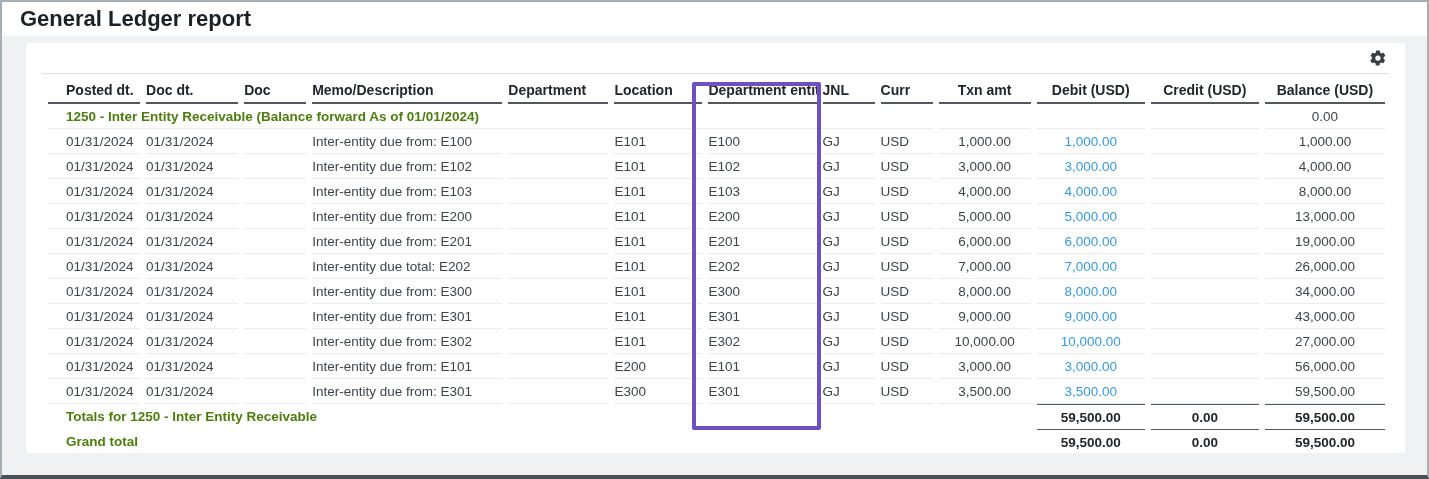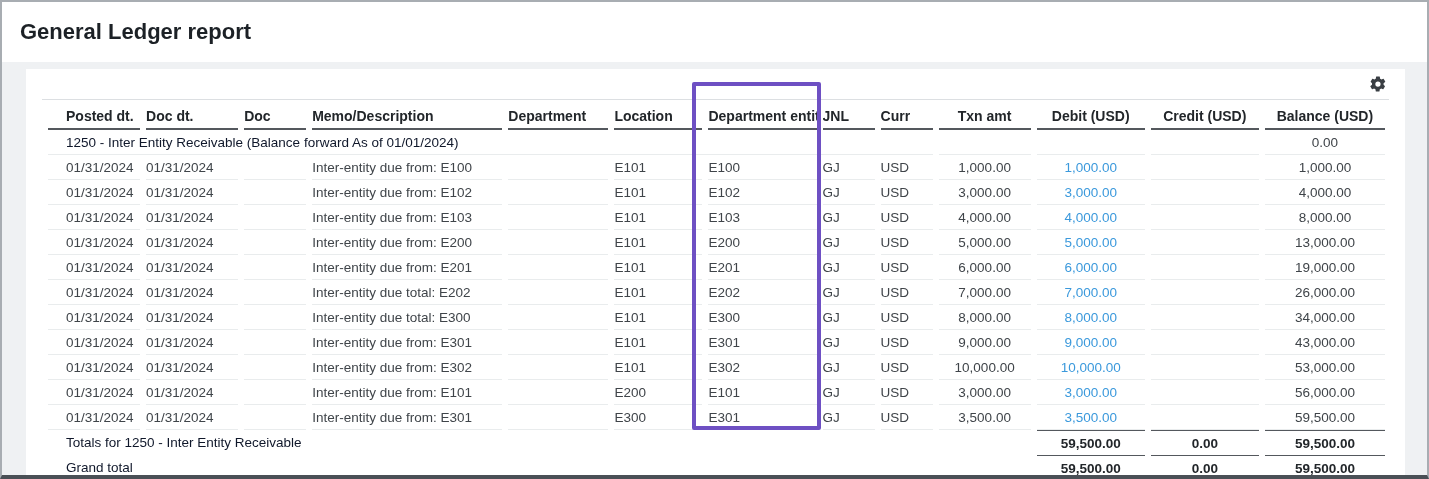--- a/index.html
+++ b/index.html
@@ -9,21 +9,21 @@
     border: 2px solid #a8adb2;
     border-bottom: 4px solid #4a5056;
     background: #eff1f3;
     font-family: "Liberation Sans", sans-serif;
     overflow: hidden;
     position: relative;
   }
 
   
   .topbar {
-    height: 60px; background: #ffffff;
+    height: 34px; background: #ffffff;
     display: flex; align-items: center; justify-content: space-between;
     padding: 0 10px 0 18px;
   }
   .page-title {
     font-size: 22px; font-weight: bold; color: #1c2126; white-space: nowrap;
   }
   .btn-row { display: flex; align-items: center; gap: 10px; }
   .btn {
     height: 30px; padding: 0 16px;
     border: 1.5px solid #00812b; border-radius: 16px;
@@ -66,21 +66,21 @@
   }
   td {
     padding: 4px 0; height: 16px;
     border-bottom: 1px solid #e9eced;
     white-space: nowrap; overflow: hidden;
   }
   .al { text-align: left; }
   .ac { text-align: left; }
   .ar { text-align: center; }
   .first { padding-left: 18px; }
-  .bold { font-weight: normal; color: #0f172a; }
+  .bold { font-weight: bold; color: #4d7c0f; }
   .link { color: #3b99dc; cursor: pointer; }
 
   tbody.totals td { border-bottom: none; }
   .t-num { font-weight: bold; color: #22262a; border-top: 1px solid #54585d; }
   .g-num { font-weight: bold; color: #22262a; border-top: 1px solid #54585d;
            border-bottom: 4px double #54585d; }
 
   
   .highlight-box {
     position: fixed;
@@ -235,21 +235,21 @@
     <td class="al">USD</td>
     <td class="ar">7,000.00</td>
     <td class="ar link">7,000.00</td>
     <td class="ar"></td>
     <td class="ar">26,000.00</td>
   </tr>
           <tr>
     <td class="al first">01/31/2024</td>
     <td class="al">01/31/2024</td>
     <td class="ac"></td>
-    <td class="al">Inter-entity due total: E300</td>
+    <td class="al">Inter-entity due from: E300</td>
     <td class="al"></td>
     <td class="al">E101</td>
     <td class="al">E300</td>
     <td class="al">GJ</td>
     <td class="al">USD</td>
     <td class="ar">8,000.00</td>
     <td class="ar link">8,000.00</td>
     <td class="ar"></td>
     <td class="ar">34,000.00</td>
   </tr>
@@ -274,21 +274,21 @@
     <td class="ac"></td>
     <td class="al">Inter-entity due from: E302</td>
     <td class="al"></td>
     <td class="al">E101</td>
     <td class="al">E302</td>
     <td class="al">GJ</td>
     <td class="al">USD</td>
     <td class="ar">10,000.00</td>
     <td class="ar link">10,000.00</td>
     <td class="ar"></td>
-    <td class="ar">53,000.00</td>
+    <td class="ar">27,000.00</td>
   </tr>
           <tr>
     <td class="al first">01/31/2024</td>
     <td class="al">01/31/2024</td>
     <td class="ac"></td>
     <td class="al">Inter-entity due from: E101</td>
     <td class="al"></td>
     <td class="al">E200</td>
     <td class="al">E101</td>
     <td class="al">GJ</td>

